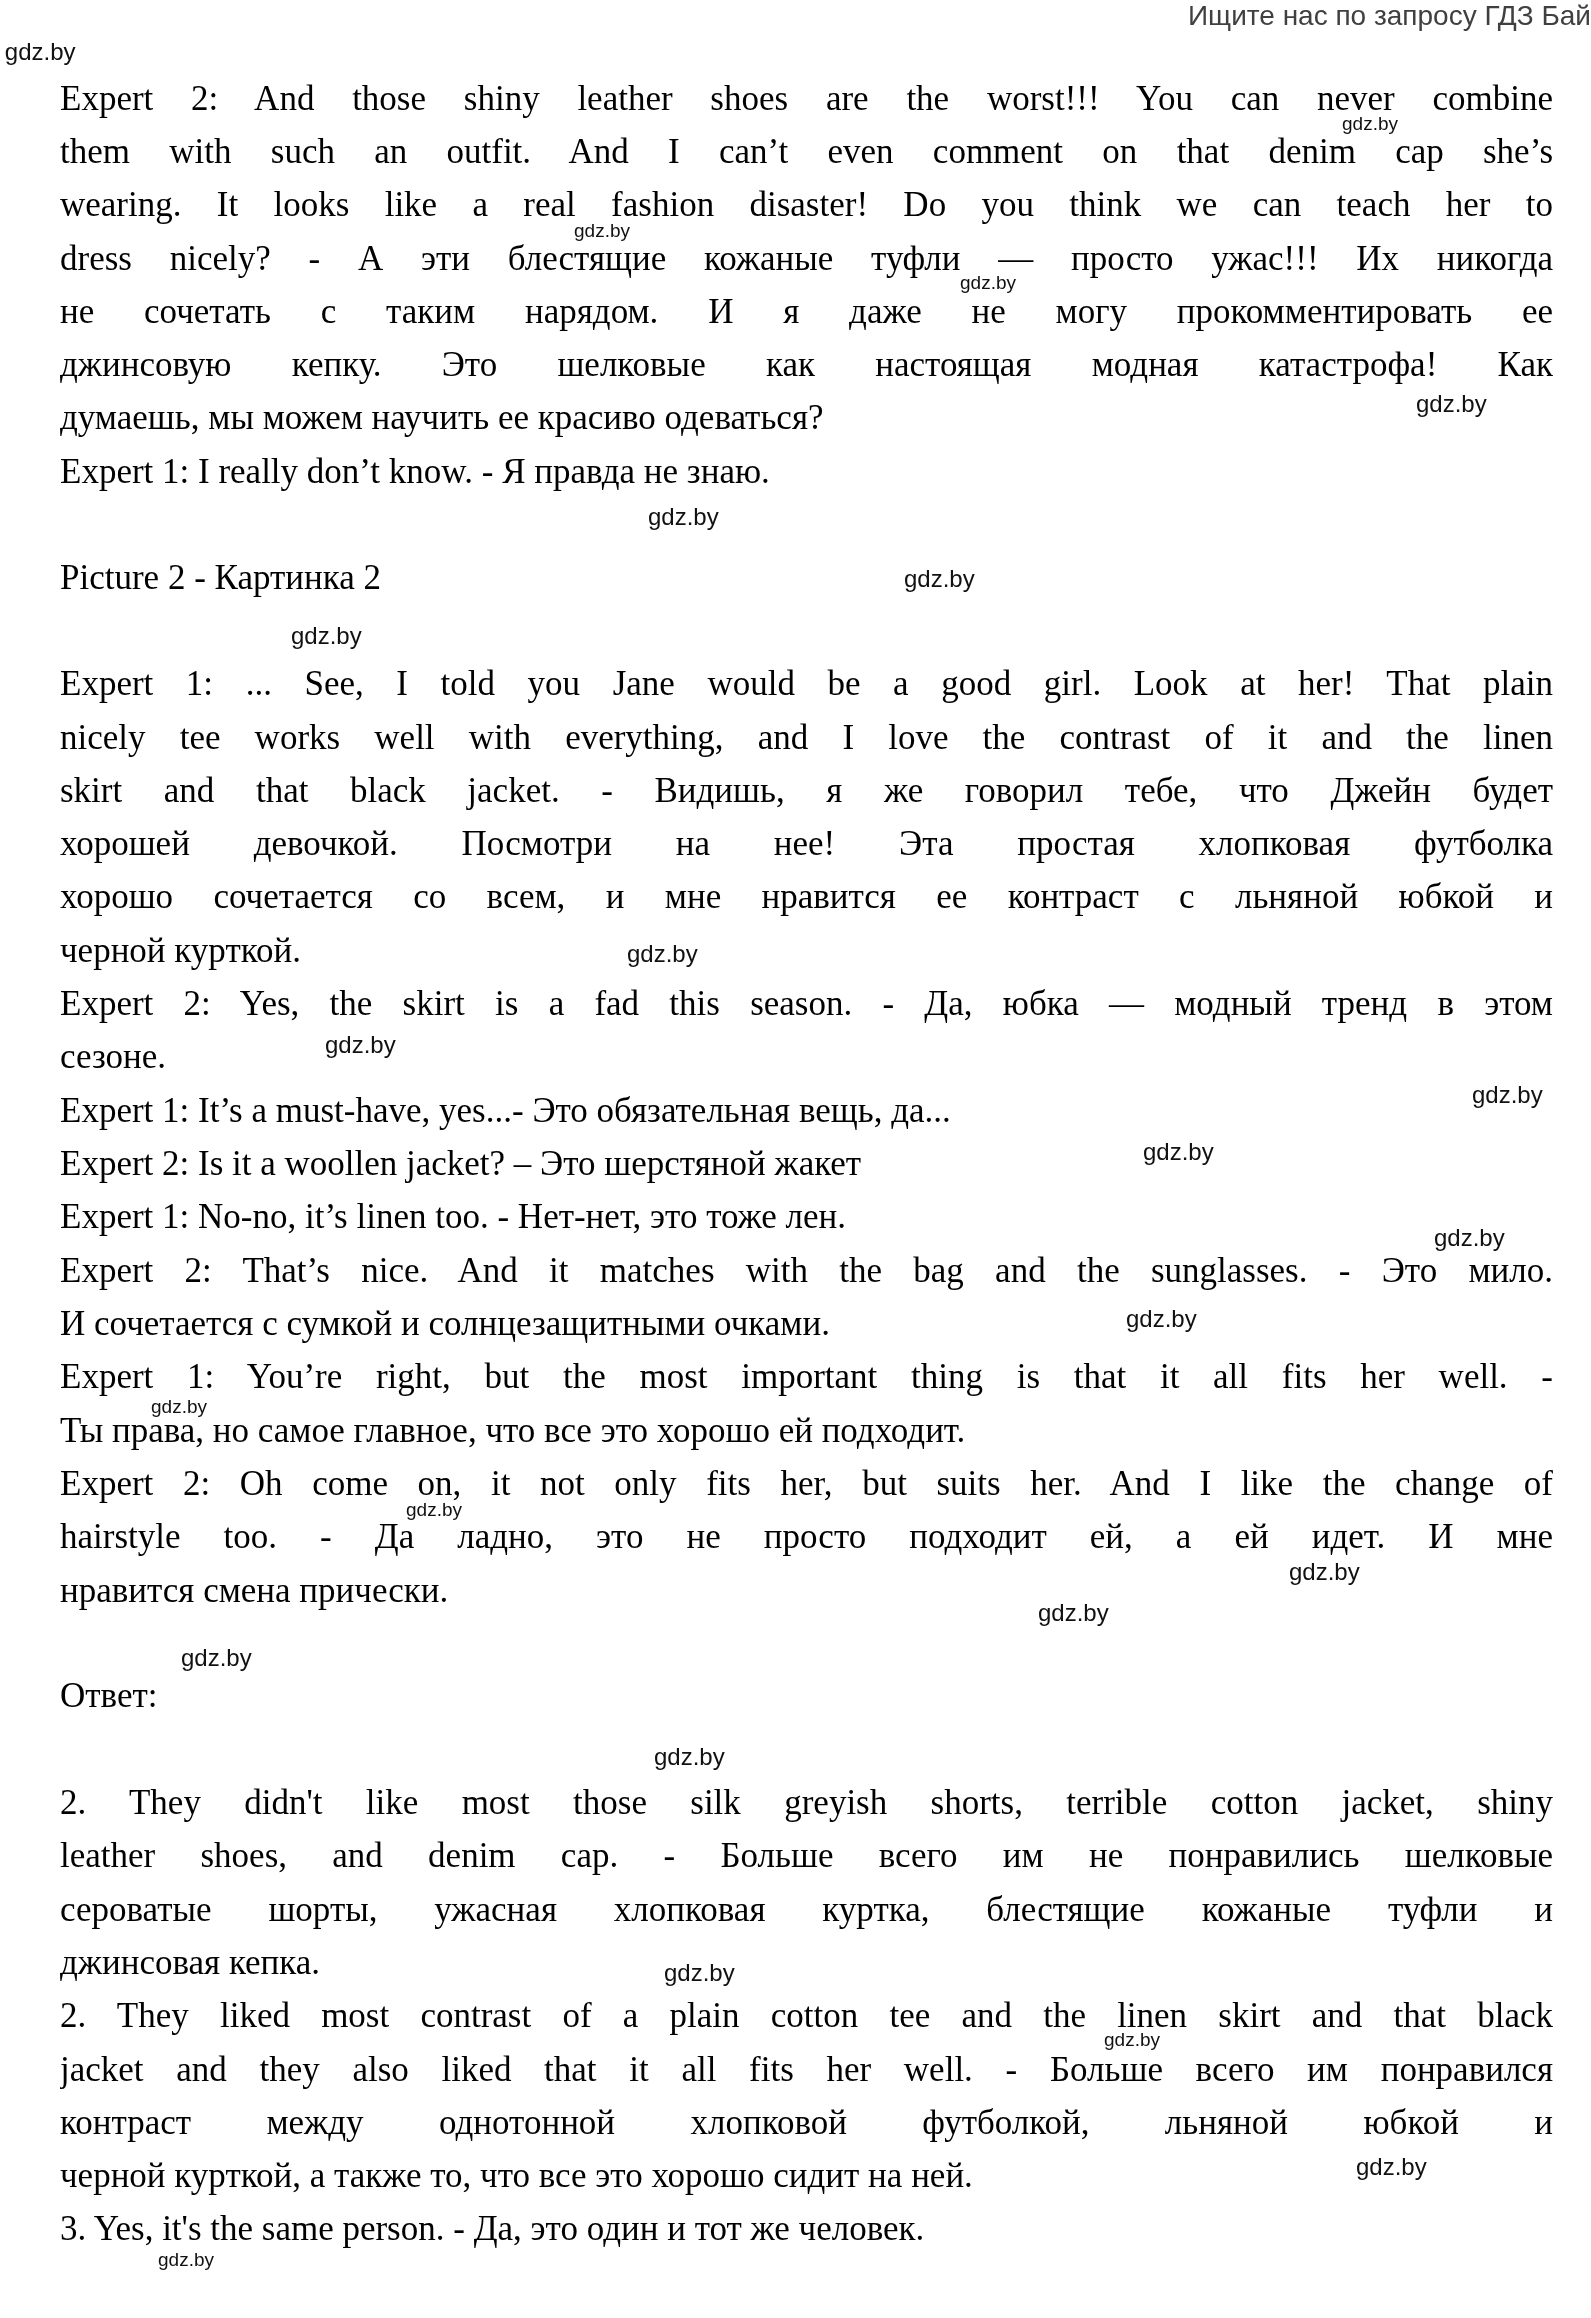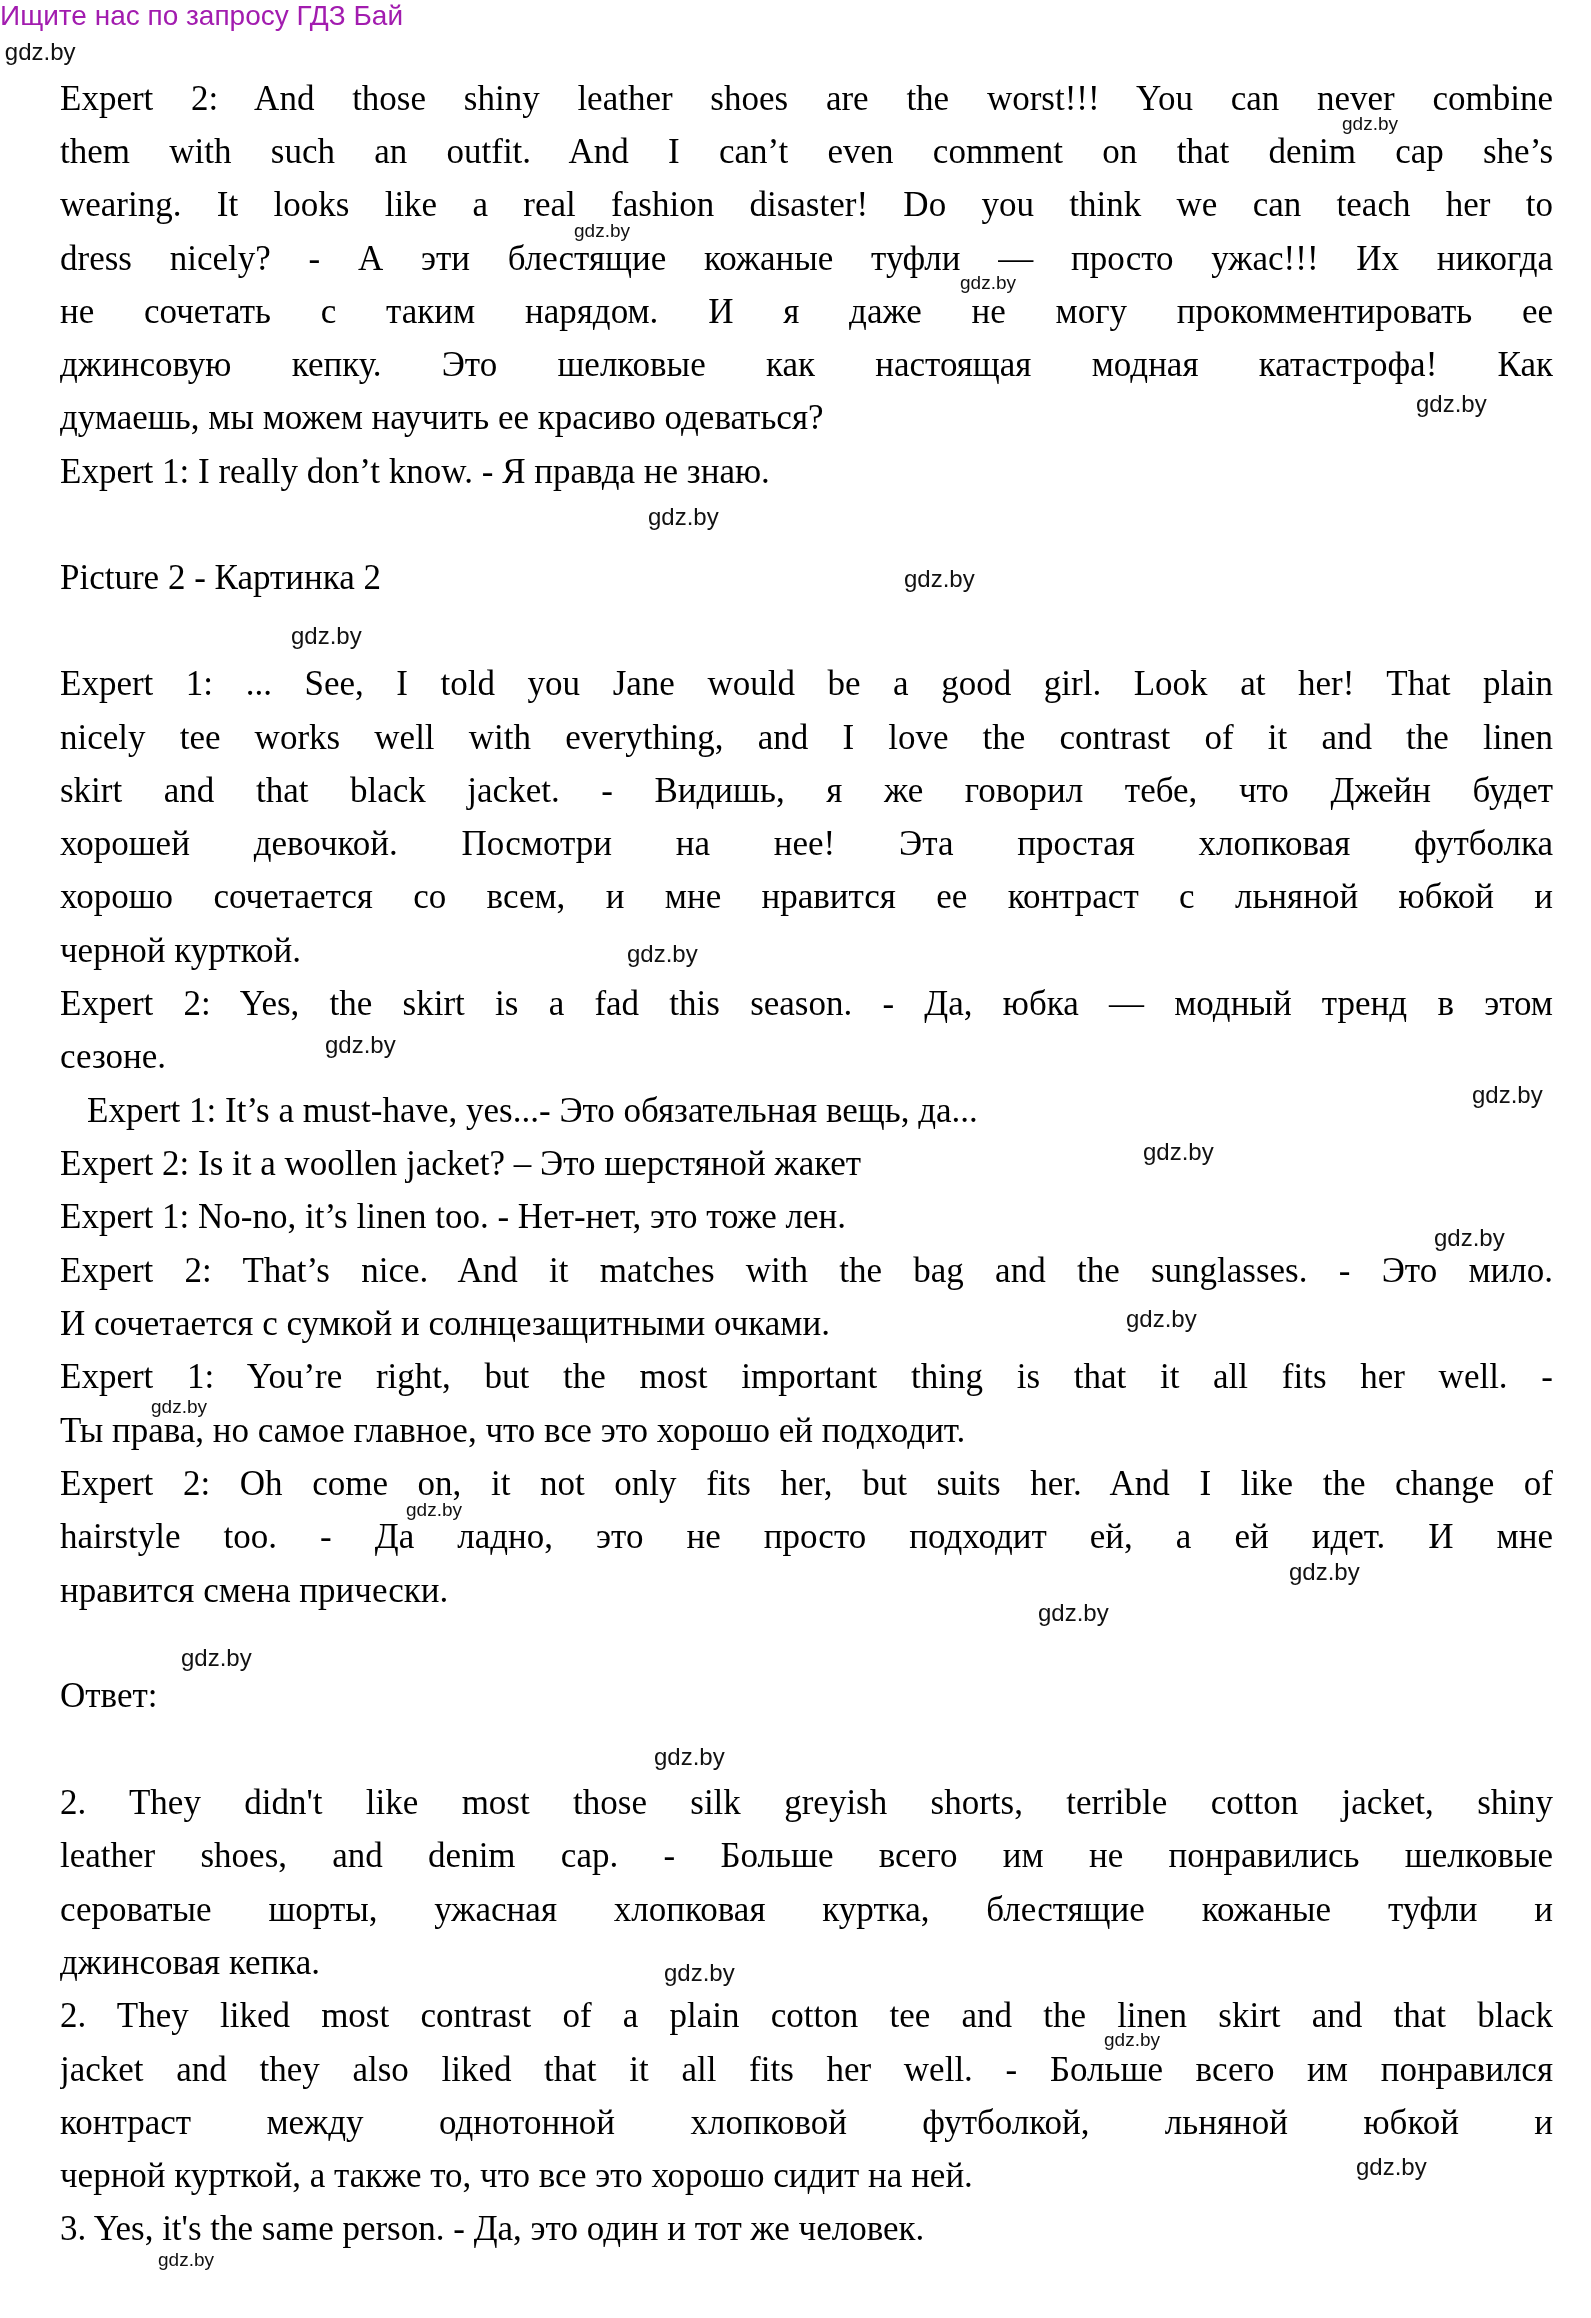--- a/index.html
+++ b/index.html
@@ -1,21 +1,21 @@
 <!DOCTYPE html>
 <html style="font-size:12.7px"><head>
 <meta charset="utf-8">
 <style>
   html, body { margin: 0; padding: 0; background: #ffffff; }
   body { width: 1591px; height: 2319px; position: relative; overflow: hidden; }
   .page { position: absolute; left: 0; top: 0; width: 1591px; height: 2319px; background: #fff; }
   .header {
-    position: absolute; left: 0; top: 0; width: 1591px; text-align: left;
+    position: absolute; left: 0; top: 0; width: 1591px; text-align: right;
     font-family: "Liberation Sans", sans-serif; font-size: 28px; line-height: 32px;
-    color: #a21caf;
+    color: #404040;
   }
   .footer {
     position: absolute; left: 0; top: 2277px; width: 1591px; text-align: center;
     font-family: "Liberation Sans", sans-serif; font-size: 28px; line-height: 35px;
     color: #4b1687; white-space: pre;
   }
   .line {
     position: absolute; left: 60px; width: 1493px;
     font-family: "Liberation Serif", serif; font-size: 35px; line-height: 53px;
     color: #000; white-space: nowrap; height: 53px;
@@ -43,21 +43,21 @@
       <div class="line" style="top: 445px;">Expert 1: I really don’t know. - Я правда не знаю.</div>
       <div class="line" style="top: 551px;">Picture 2 - Картинка 2</div>
       <div class="line j" style="top: 657px;">Expert 1: ... See, I told you Jane would be a good girl. Look at her! That plain</div>
       <div class="line j" style="top: 711px;">nicely tee works well with everything, and I love the contrast of it and the linen</div>
       <div class="line j" style="top: 764px;">skirt and that black jacket. - Видишь, я же говорил тебе, что Джейн будет</div>
       <div class="line j" style="top: 817px;">хорошей девочкой. Посмотри на нее! Эта простая хлопковая футболка</div>
       <div class="line j" style="top: 870px;">хорошо сочетается со всем, и мне нравится ее контраст с льняной юбкой и</div>
       <div class="line" style="top: 924px;">черной курткой.</div>
       <div class="line j" style="top: 977px;">Expert 2: Yes, the skirt is a fad this season. - Да, юбка — модный тренд в этом</div>
       <div class="line" style="top: 1030px;">сезоне.</div>
-      <div class="line" style="top: 1084px; margin-left: 27px;">Expert 1: It’s a must-have, yes...- Это обязательная вещь, да...</div>
+      <div class="line" style="top: 1084px;">Expert 1: It’s a must-have, yes...- Это обязательная вещь, да...</div>
       <div class="line" style="top: 1137px;">Expert 2: Is it a woollen jacket? – Это шерстяной жакет</div>
       <div class="line" style="top: 1190px;">Expert 1: No-no, it’s linen too. - Нет-нет, это тоже лен.</div>
       <div class="line j" style="top: 1244px;">Expert 2: That’s nice. And it matches with the bag and the sunglasses. - Это мило.</div>
       <div class="line" style="top: 1297px;">И сочетается с сумкой и солнцезащитными очками.</div>
       <div class="line j" style="top: 1350px;">Expert 1: You’re right, but the most important thing is that it all fits her well. -</div>
       <div class="line" style="top: 1404px;">Ты права, но самое главное, что все это хорошо ей подходит.</div>
       <div class="line j" style="top: 1457px;">Expert 2: Oh come on, it not only fits her, but suits her. And I like the change of</div>
       <div class="line j" style="top: 1510px;">hairstyle too. - Да ладно, это не просто подходит ей, а ей идет. И мне</div>
       <div class="line" style="top: 1564px;">нравится смена прически.</div>
       <div class="line" style="top: 1669px;">Ответ:</div>

